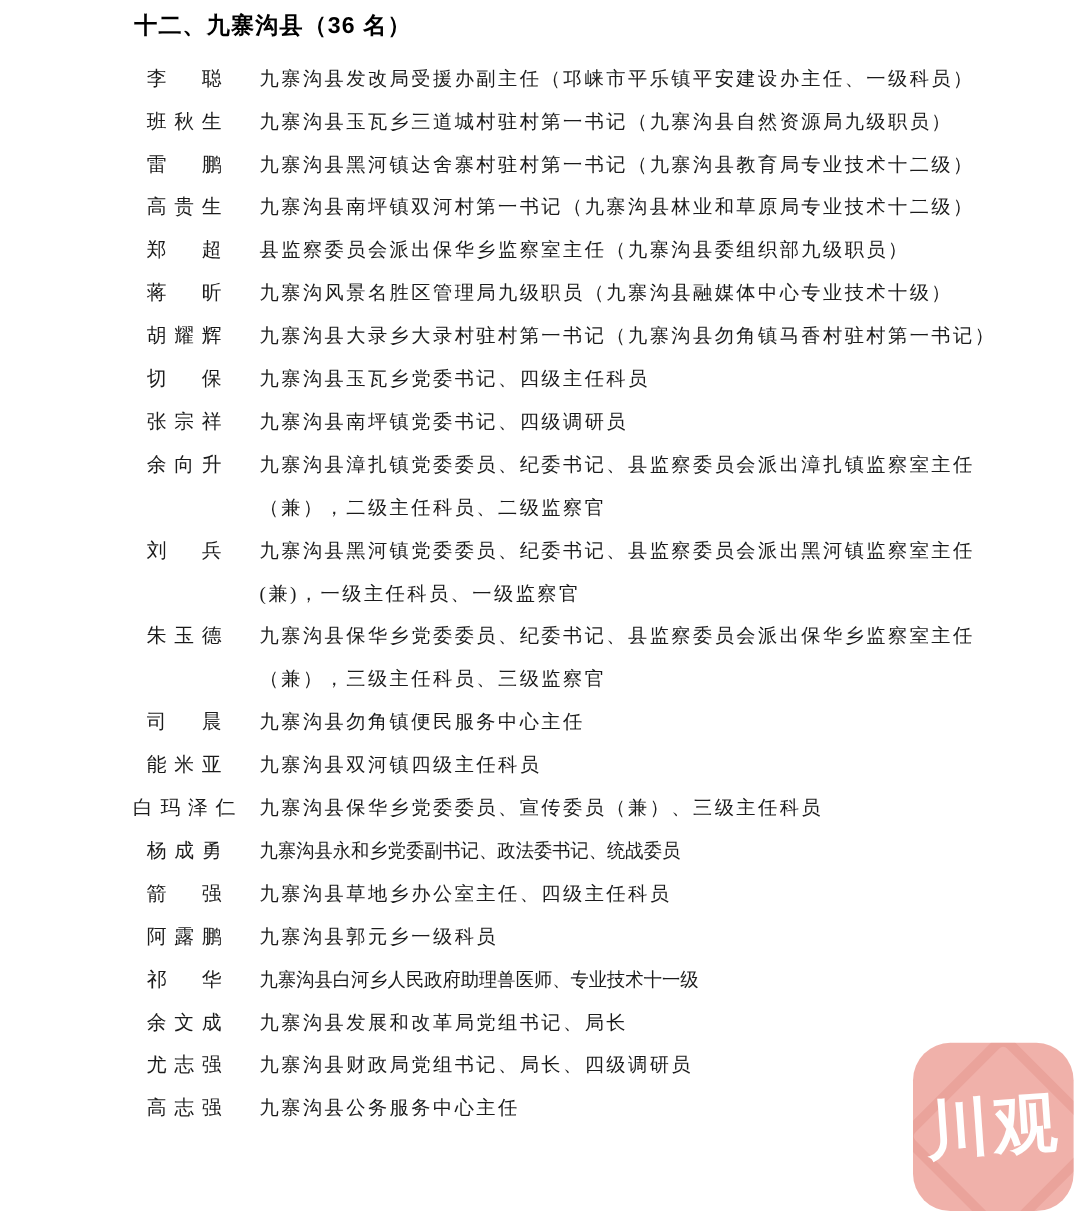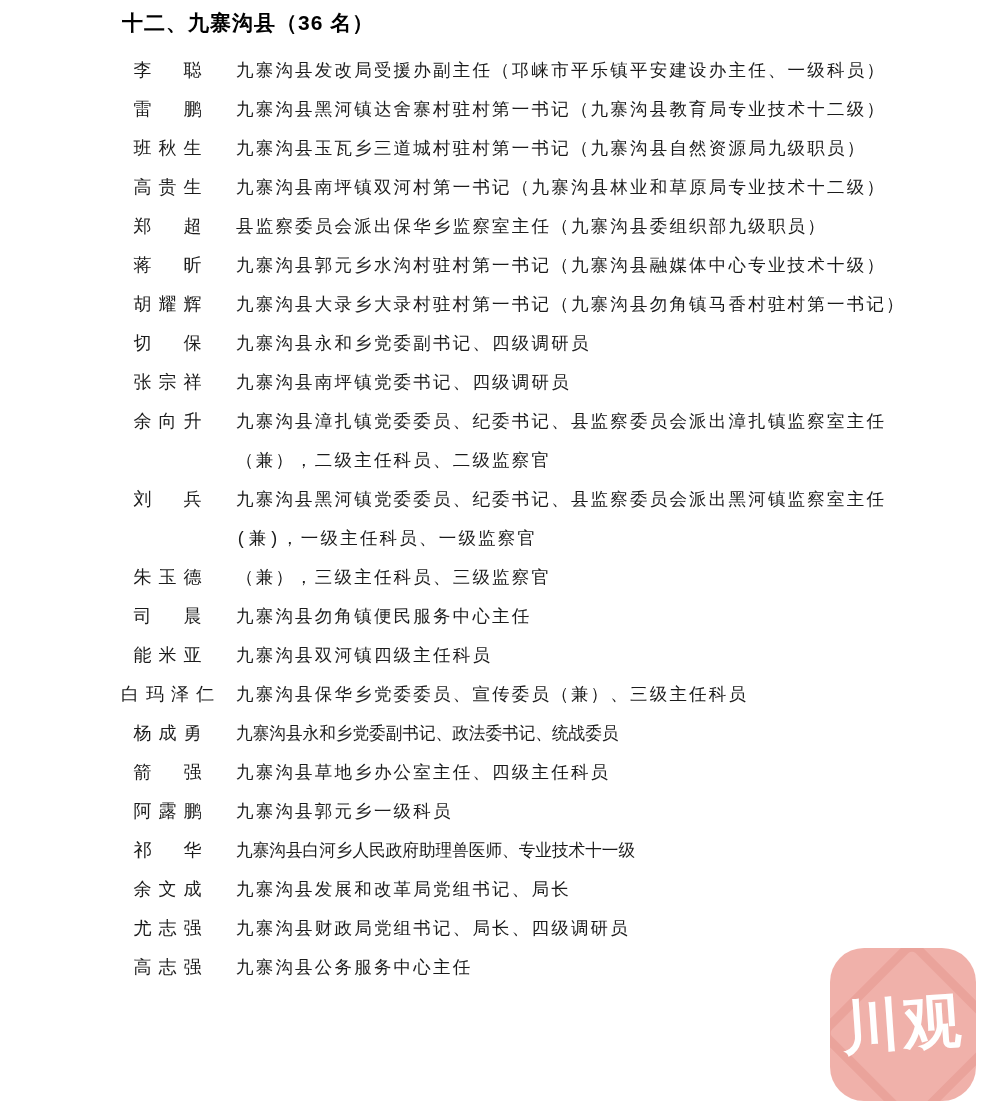--- a/index.html
+++ b/index.html
@@ -25,21 +25,20 @@
     font-weight: bold;
     color: #000000;
     letter-spacing: 1px;
     white-space: nowrap;
   }
   .entries {
     position: absolute;
     left: 0;
     top: 52px;
     width: 860px;
-    font-family: Liberation Mono, monospace;
   }
   .entry {
     position: relative;
     width: 982px;
   }
   .entry-name {
     position: absolute;
     left: 121px;
     top: 0;
     width: 100px;
@@ -110,66 +109,66 @@
 
   <div class="entries" id="entries">
   <div class="entry">
     <span class="entry-name">李　聪</span>
     <div class="entry-lines">
           <div class="pos-line">九寨沟县发改局受援办副主任（邛崃市平乐镇平安建设办主任、一级科员）</div>
         </div>
   </div>
 
   <div class="entry">
+    <span class="entry-name">班秋生</span>
+    <div class="entry-lines">
+          <div class="pos-line">九寨沟县玉瓦乡三道城村驻村第一书记（九寨沟县自然资源局九级职员）</div>
+        </div>
+  </div>
+
+  <div class="entry">
     <span class="entry-name">雷　鹏</span>
     <div class="entry-lines">
           <div class="pos-line">九寨沟县黑河镇达舍寨村驻村第一书记（九寨沟县教育局专业技术十二级）</div>
         </div>
   </div>
 
   <div class="entry">
-    <span class="entry-name">班秋生</span>
-    <div class="entry-lines">
-          <div class="pos-line">九寨沟县玉瓦乡三道城村驻村第一书记（九寨沟县自然资源局九级职员）</div>
-        </div>
-  </div>
-
-  <div class="entry">
     <span class="entry-name">高贵生</span>
     <div class="entry-lines">
           <div class="pos-line">九寨沟县南坪镇双河村第一书记（九寨沟县林业和草原局专业技术十二级）</div>
         </div>
   </div>
 
 
   <div class="entry">
     <span class="entry-name">郑　超</span>
     <div class="entry-lines">
           <div class="pos-line">县监察委员会派出保华乡监察室主任（九寨沟县委组织部九级职员）</div>
         </div>
   </div>
 
   <div class="entry">
     <span class="entry-name">蒋　昕</span>
     <div class="entry-lines">
-          <div class="pos-line">九寨沟县郭元乡水沟村驻村第一书记（九寨沟县融媒体中心专业技术十级）</div>
+          <div class="pos-line">九寨沟风景名胜区管理局九级职员（九寨沟县融媒体中心专业技术十级）</div>
         </div>
   </div>
 
   <div class="entry">
     <span class="entry-name">胡耀辉</span>
     <div class="entry-lines">
           <div class="pos-line">九寨沟县大录乡大录村驻村第一书记（九寨沟县勿角镇马香村驻村第一书记）</div>
         </div>
   </div>
 
   <div class="entry">
     <span class="entry-name">切　保</span>
     <div class="entry-lines">
-          <div class="pos-line">九寨沟县永和乡党委副书记、四级调研员</div>
+          <div class="pos-line">九寨沟县玉瓦乡党委书记、四级主任科员</div>
         </div>
   </div>
 
   <div class="entry">
     <span class="entry-name">张宗祥</span>
     <div class="entry-lines">
           <div class="pos-line">九寨沟县南坪镇党委书记、四级调研员</div>
         </div>
   </div>
 
@@ -185,20 +184,21 @@
     <span class="entry-name">刘　兵</span>
     <div class="entry-lines">
           <div class="pos-line">九寨沟县黑河镇党委委员、纪委书记、县监察委员会派出黑河镇监察室主任</div>
           <div class="pos-line">(兼)，一级主任科员、一级监察官</div>
         </div>
   </div>
 
   <div class="entry">
     <span class="entry-name">朱玉德</span>
     <div class="entry-lines">
+          <div class="pos-line">九寨沟县保华乡党委委员、纪委书记、县监察委员会派出保华乡监察室主任</div>
           <div class="pos-line">（兼），三级主任科员、三级监察官</div>
         </div>
   </div>
 
   <div class="entry">
     <span class="entry-name">司　晨</span>
     <div class="entry-lines">
           <div class="pos-line">九寨沟县勿角镇便民服务中心主任</div>
         </div>
   </div>

